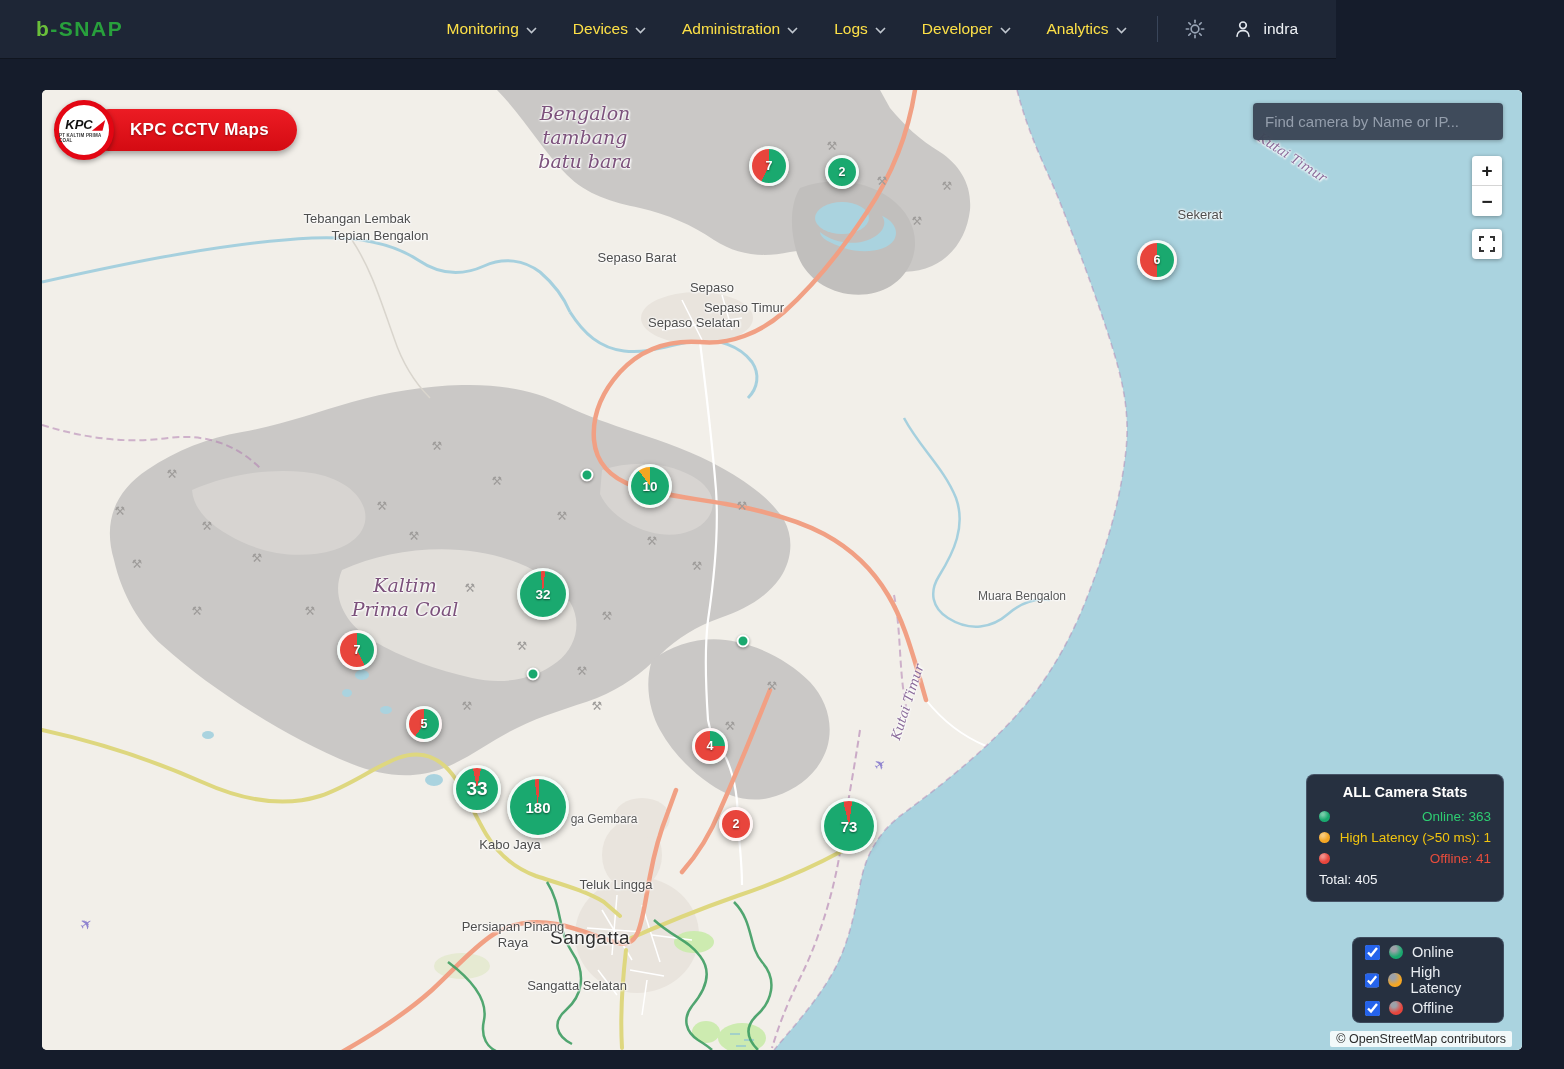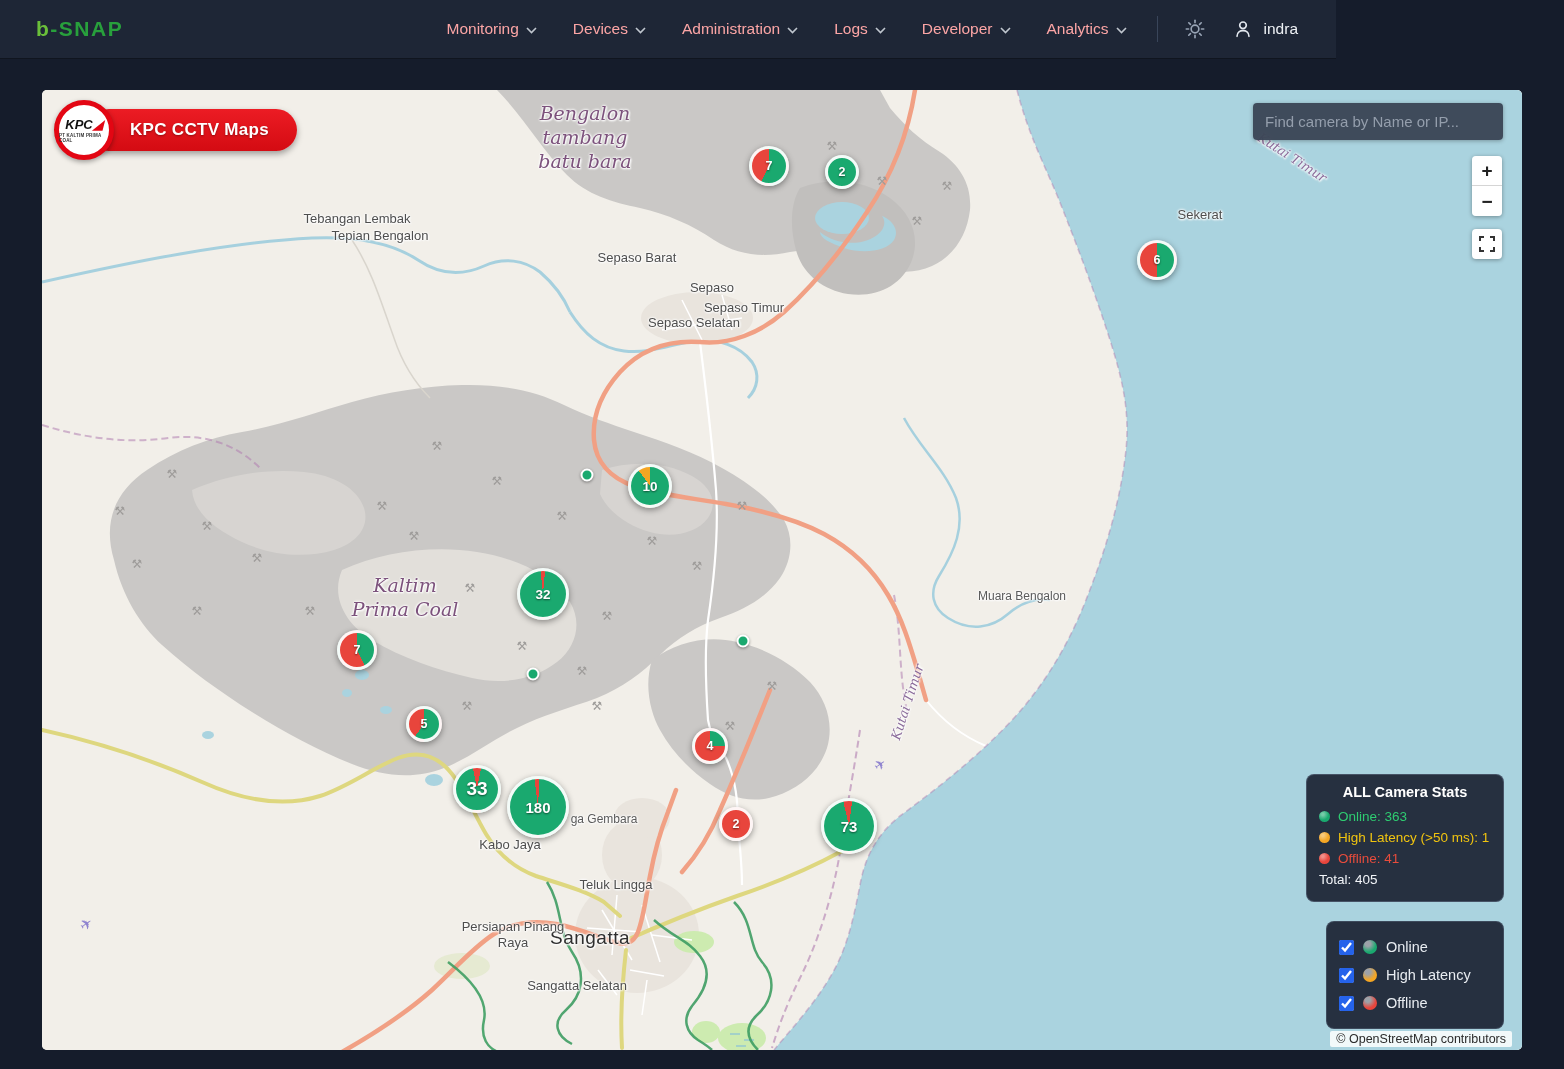--- a/index.html
+++ b/index.html
@@ -6,21 +6,21 @@
   html,body { width:1564px; height:1069px; overflow:hidden; background:#151c2b;
               font-family:"Liberation Sans", sans-serif; }
 
   
   .topnav { position:absolute; left:0; top:0; width:1336px; height:58px;
             background:#1e2636; display:flex; align-items:center;
             padding:0 38px 0 36px; box-shadow:0 1px 0 #10151f; z-index:20; }
   .logo { font-weight:800; font-size:21px; letter-spacing:1.5px; cursor:pointer; }
   .logo .lb { color:#6abf3a; } .logo .lr { color:#28a03c; }
   .nav-right { margin-left:auto; display:flex; align-items:center; }
-  .nav-item { display:flex; align-items:center; gap:7px; color:#fca5a5;
+  .nav-item { display:flex; align-items:center; gap:7px; color:#fde047;
               font-size:15.5px; margin-left:36px; cursor:pointer; }
   .nav-item svg { opacity:.85; margin-top:2px; }
   .nav-divider { width:1px; height:26px; background:#39455a; margin:0 26px 0 30px; }
   .icon-btn { background:none; border:none; cursor:pointer; display:flex; align-items:center; }
   .user { display:flex; align-items:center; gap:10px; margin-left:26px;
           color:#eef1f5; font-size:15.5px; cursor:pointer; }
 
   
   .map { position:absolute; left:42px; top:90px; width:1480px; height:960px;
          background:#f2efe9; border-radius:5px; overflow:hidden; }
@@ -77,28 +77,28 @@
   .fsbtn { position:absolute; right:20px; top:139px; z-index:6; width:30px; height:30px;
            background:#fff; border:none; border-radius:4px; cursor:pointer;
            display:flex; align-items:center; justify-content:center;
            box-shadow:0 1px 4px rgba(0,0,0,.35); }
 
   
   .stats { position:absolute; right:18px; bottom:148px; width:198px; z-index:6;
            background:rgba(32,41,57,.96); border:1px solid rgba(130,150,175,.35);
            border-radius:8px; padding:9px 12px 10px; color:#fff; }
   .stats h3 { font-size:14.5px; text-align:center; margin-bottom:6px; font-weight:700; }
-  .stats .row { display:flex; align-items:center; gap:8px; font-size:13.5px; line-height:21px; }
+  .stats .row { display:flex; align-items:center; gap:8px; font-size:13.5px; line-height:21px;justify-content:space-between; }
   .stats .row .sdot { width:11px; height:11px; border-radius:50%; flex:0 0 auto; }
   .stats .total { font-size:13.5px; line-height:22px; color:#f2f5f9; }
 
   
-  .legend { position:absolute; right:18px; bottom:21px; width:178px; z-index:6;
+  .legend { position:absolute; right:18px; bottom:27px; width:152px; z-index:6;
             background:rgba(32,41,57,.96); border:1px solid rgba(130,150,175,.25);
-            border-radius:8px; padding:11px 12px; }
+            border-radius:8px; padding:0 12px; }
   .legend .row { display:flex; align-items:center; gap:9px; height:28px; }
   .legend input[type=checkbox] { width:15px; height:15px; accent-color:#2563eb; cursor:pointer; }
   .legend .ball { width:14px; height:14px; border-radius:50%; }
   .legend .lab { color:#e8ecf1; font-size:14.5px; }
 
   .attrib { position:absolute; right:10px; bottom:3px; z-index:6;
             background:rgba(255,255,255,.85); color:#2b2b2b; font-size:12.5px;
             padding:1px 6px; border-radius:2px; }
 </style>
 </head>

